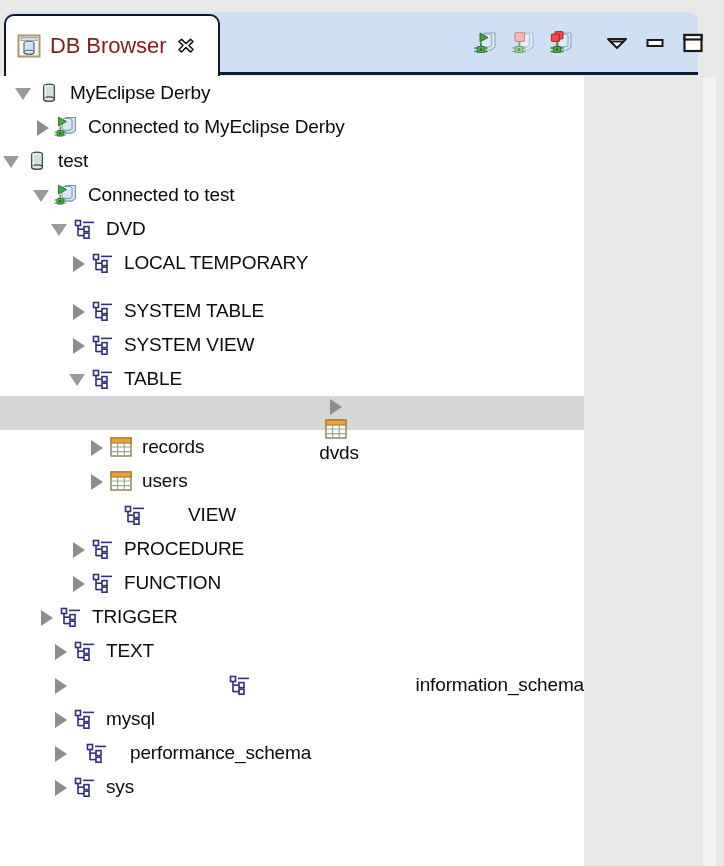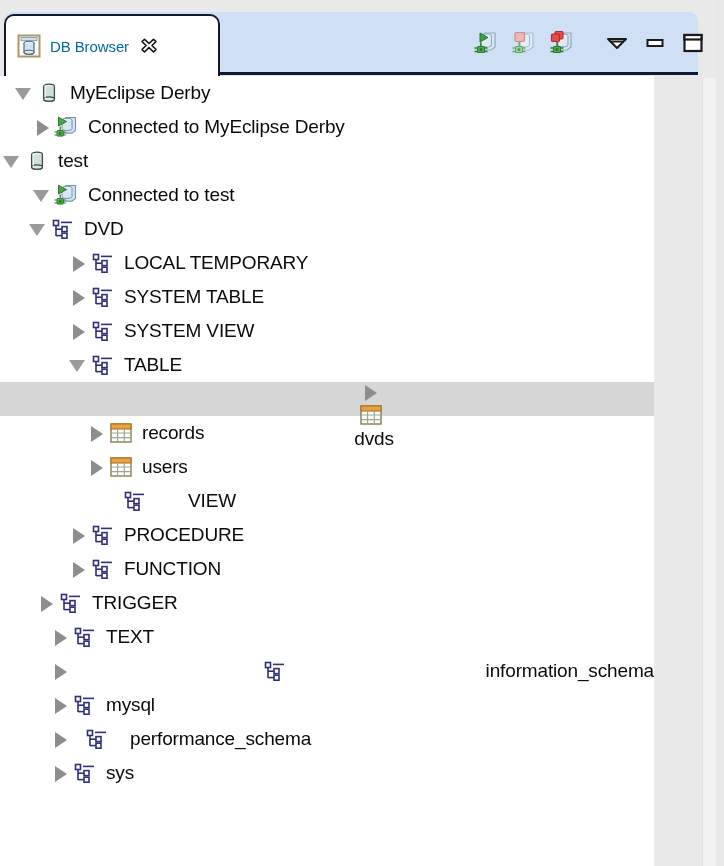--- a/index.html
+++ b/index.html
@@ -55,22 +55,22 @@
     border: 2px solid #11182b;
     border-bottom: none;
     border-radius: 10px 10px 0 0;
     box-sizing: border-box;
     display: flex;
     align-items: center;
     padding-left: 11px;
     z-index: 6;
   }
   .tab-label {
-    font-size: 15px;
-    color: #0369a1;
+    font-size: 22px;
+    color: #7f1d1d;
     margin-left: 9px;
     white-space: nowrap;
     letter-spacing: -0.1px;
   }
   .tab-close {
     margin-left: 10px;
     width: 20px;
     height: 20px;
     position: relative;
     flex: none;
@@ -103,21 +103,21 @@
     justify-content: center;
     flex: none;
   }
   .tb-gap { width: 16px; flex: none; }
 
   
   .tree-viewport {
     position: absolute;
     left: 0;
     top: 76px;
-    width: 654px;
+    width: 584px;
     height: 790px;
     background: #ffffff;
     overflow: hidden;
   }
   .row {
     position: relative;
     height: 34px;
     display: flex;
     align-items: center;
     white-space: nowrap;
@@ -336,21 +336,21 @@
             <ellipse cx="13" cy="6.2" rx="5" ry="1.9" fill="#e9f3fa" stroke="#7b93a8" stroke-width="1"></ellipse>
             <path d="M8 6.2 v8.4 a5 1.9 0 0 0 10 0 v-8.4" fill="#d7e8f5" stroke="#7b93a8" stroke-width="1"></path>
             <path d="M4.5 3.2 L12.5 7.6 L4.5 12 Z" fill="#49a549" stroke="#2e7a2e" stroke-width="1"></path>
             <rect x="3" y="16.5" width="6.4" height="5.6" rx="1" fill="#4fae4f" stroke="#2d7a2d" stroke-width="1"></rect>
             <rect x="4.9" y="18.3" width="2.5" height="2.2" fill="#2b6b2b"></rect>
             <path d="M0.5 18 h2.4 M0.5 21 h2.4 M9.4 18 h2.4 M9.4 21 h2.4" stroke="#2d7a2d" stroke-width="1.2"></path>
             <path d="M6.2 12.4 v4.1" stroke="#2d7a2d" stroke-width="1.2"></path>
           </svg></span>
         <span class="label">Connected to test</span>
       </div>
-      <div class="row" style="padding-left: 28px;">
+      <div class="row" style="padding-left: 50px;">
         <span class="twisty">
           <span class="tri expanded"></span>
         </span>
         <span class="icon-slot"><svg width="26" height="26" viewBox="0 0 26 26">
             <rect x="3.5" y="4.5" width="5" height="5" fill="#ffffff" stroke="#2f2f7a" stroke-width="1.6"></rect>
             <path d="M11 6.4 h11" stroke="#2f2f7a" stroke-width="1.6"></path>
             <path d="M6 9.5 v10.5" stroke="#2f2f7a" stroke-width="1.6"></path>
             <path d="M6 13.2 h6" stroke="#2f2f7a" stroke-width="1.6"></path>
             <path d="M6 19.6 h6" stroke="#2f2f7a" stroke-width="1.6"></path>
             <rect x="12" y="10.6" width="5" height="5" fill="#ffffff" stroke="#2f2f7a" stroke-width="1.6"></rect>
@@ -366,21 +366,21 @@
             <rect x="3.5" y="4.5" width="5" height="5" fill="#ffffff" stroke="#2f2f7a" stroke-width="1.6"></rect>
             <path d="M11 6.4 h11" stroke="#2f2f7a" stroke-width="1.6"></path>
             <path d="M6 9.5 v10.5" stroke="#2f2f7a" stroke-width="1.6"></path>
             <path d="M6 13.2 h6" stroke="#2f2f7a" stroke-width="1.6"></path>
             <path d="M6 19.6 h6" stroke="#2f2f7a" stroke-width="1.6"></path>
             <rect x="12" y="10.6" width="5" height="5" fill="#ffffff" stroke="#2f2f7a" stroke-width="1.6"></rect>
             <rect x="12" y="17.2" width="5" height="5" fill="#ffffff" stroke="#2f2f7a" stroke-width="1.6"></rect>
           </svg></span>
         <span class="label">LOCAL TEMPORARY</span>
       </div>
-      <div class="row" style="padding-left: 68px;">
+      <div class="row" style="padding-left: 68px; margin-top: 14px;">
         <span class="twisty">
           <span class="tri collapsed"></span>
         </span>
         <span class="icon-slot"><svg width="26" height="26" viewBox="0 0 26 26">
             <rect x="3.5" y="4.5" width="5" height="5" fill="#ffffff" stroke="#2f2f7a" stroke-width="1.6"></rect>
             <path d="M11 6.4 h11" stroke="#2f2f7a" stroke-width="1.6"></path>
             <path d="M6 9.5 v10.5" stroke="#2f2f7a" stroke-width="1.6"></path>
             <path d="M6 13.2 h6" stroke="#2f2f7a" stroke-width="1.6"></path>
             <path d="M6 19.6 h6" stroke="#2f2f7a" stroke-width="1.6"></path>
             <rect x="12" y="10.6" width="5" height="5" fill="#ffffff" stroke="#2f2f7a" stroke-width="1.6"></rect>

